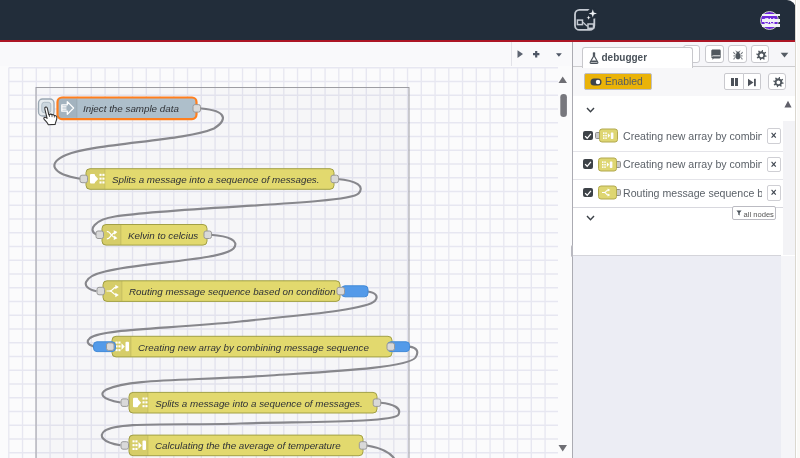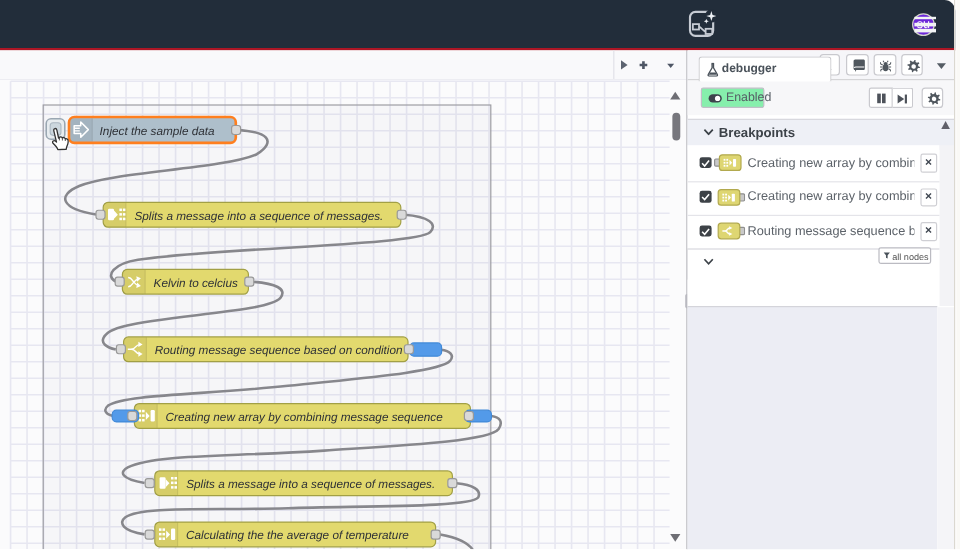--- a/index.html
+++ b/index.html
@@ -16,21 +16,21 @@
   
   #strip{left:0;top:42px;width:572px;height:23.5px;background:#f9f9fb;border-bottom:1px solid #dddde4;}
   #stripsep{left:511px;top:42px;width:1px;height:23.5px;background:#e2e2e8;}
   
   #sidebar{left:573px;top:42px;width:222px;height:416px;background:#fff;}
   #sbtabrow{left:573px;top:42px;width:222.2px;height:24px;background:#f6f6f9;border-bottom:1px solid #cccccf;}
   #dbgtab{left:582px;top:46.5px;width:89px;height:20px;background:#fff;border:1px solid #c8c8cc;border-bottom:none;border-radius:3px 3px 0 0;z-index:3;padding-left:20px;}
   #dbgtab span{position:absolute;left:18.5px;top:4.2px;font-size:10px;font-weight:bold;color:#4a525a;}
   .sbtn{background:#fff;border:1px solid #c9c9ce;border-radius:3px;box-sizing:border-box;}
   #toolbar{left:573px;top:67px;width:222.2px;height:29px;background:#f7f7f9;}
-  #btnEnabled{left:584px;top:73px;width:53px;height:16.5px;background:#86efac;border:1px solid #bfbfc6;border-radius:2px;box-sizing:border-box;text-decoration:underline;}
+  #btnEnabled{left:584px;top:73px;width:68px;height:16.5px;background:#eab308;border:1px solid #bfbfc6;border-radius:2px;box-sizing:border-box;text-decoration:underline;}
   #btnEnabled span{position:absolute;left:20px;top:1.5px;font-size:10.3px;color:#555c64;}
   .shdr{left:573px;width:222.2px;height:26px;background:#eef0f6;border-top:1px solid #d8d8de;box-sizing:border-box;}
   .shdr .t{position:absolute;left:26px;top:5px;font-size:11px;font-weight:bold;color:#3c4248;}
   .entry-text{position:absolute;font-size:10.6px;color:#5c6269;white-space:nowrap;overflow:hidden;}
   .xbtn{position:absolute;width:14.5px;height:15.5px;background:#fff;border:1px solid #cfcfd4;border-radius:2px;box-sizing:border-box;color:#3f4650;font-size:10px;font-weight:bold;text-align:center;line-height:13px;}
   .chk{position:absolute;width:9.6px;height:9.8px;background:#3d4247;border-radius:2px;}
   #allnodes{left:731.5px;top:206px;width:44px;height:13.5px;background:#fff;border:1px solid #bbbbc2;border-radius:2px;box-sizing:border-box;overflow:hidden;}
   #allnodes span{position:absolute;left:11px;top:2.8px;font-size:7.6px;color:#555;white-space:nowrap;}
   #msgsbottom{left:573px;top:254.5px;width:208px;height:204px;background:#ecedf4;border-top:1px solid #d4d4da;}
   #rmargin{left:796.5px;top:0;width:3.5px;height:458px;background:#faf9f6;}
@@ -359,23 +359,20 @@
       <path d="M1 0.8 L6.5 4.5 L1 8.2 Z" fill="#4d525a"></path>
       <rect x="7" y="0.8" width="1.8" height="7.4" fill="#4d525a"></rect>
     </svg>
   </div>
   <div class="sbtn abs" style="left:768px;top:72.5px;width:18px;height:17px">
     <svg class="abs" style="left:3px;top:2.5px" width="12" height="12" viewBox="0 0 12 12">
       <use href="#gear"></use>
     </svg>
   </div>
 
-  <div class="shdr abs" style="top:99px">
-      <span class="t">Breakpoints</span>
-    </div>
   <svg class="abs" style="left:586px;top:107px" width="9" height="6" viewBox="0 0 9 6">
       <path d="M1 1 L4.5 4.8 L8 1" fill="none" stroke="#3c4248" stroke-width="1.4"></path>
     </svg>
   <svg class="abs" style="left:784.3px;top:99.5px" width="8" height="8" viewBox="0 0 8 8">
       <path d="M0.4 7.4 L7.6 7.4 L4 0.8 Z" fill="#60606a"></path>
     </svg>
 
   <div class="abs" style="left:573px;top:121px;width:210px;height:86px;background:#fff"></div>
   <div class="abs" style="left:573px;top:150.5px;width:210px;height:1px;background:#e4e4e9"></div>
   <div class="abs" style="left:573px;top:179px;width:210px;height:1px;background:#e4e4e9"></div>

